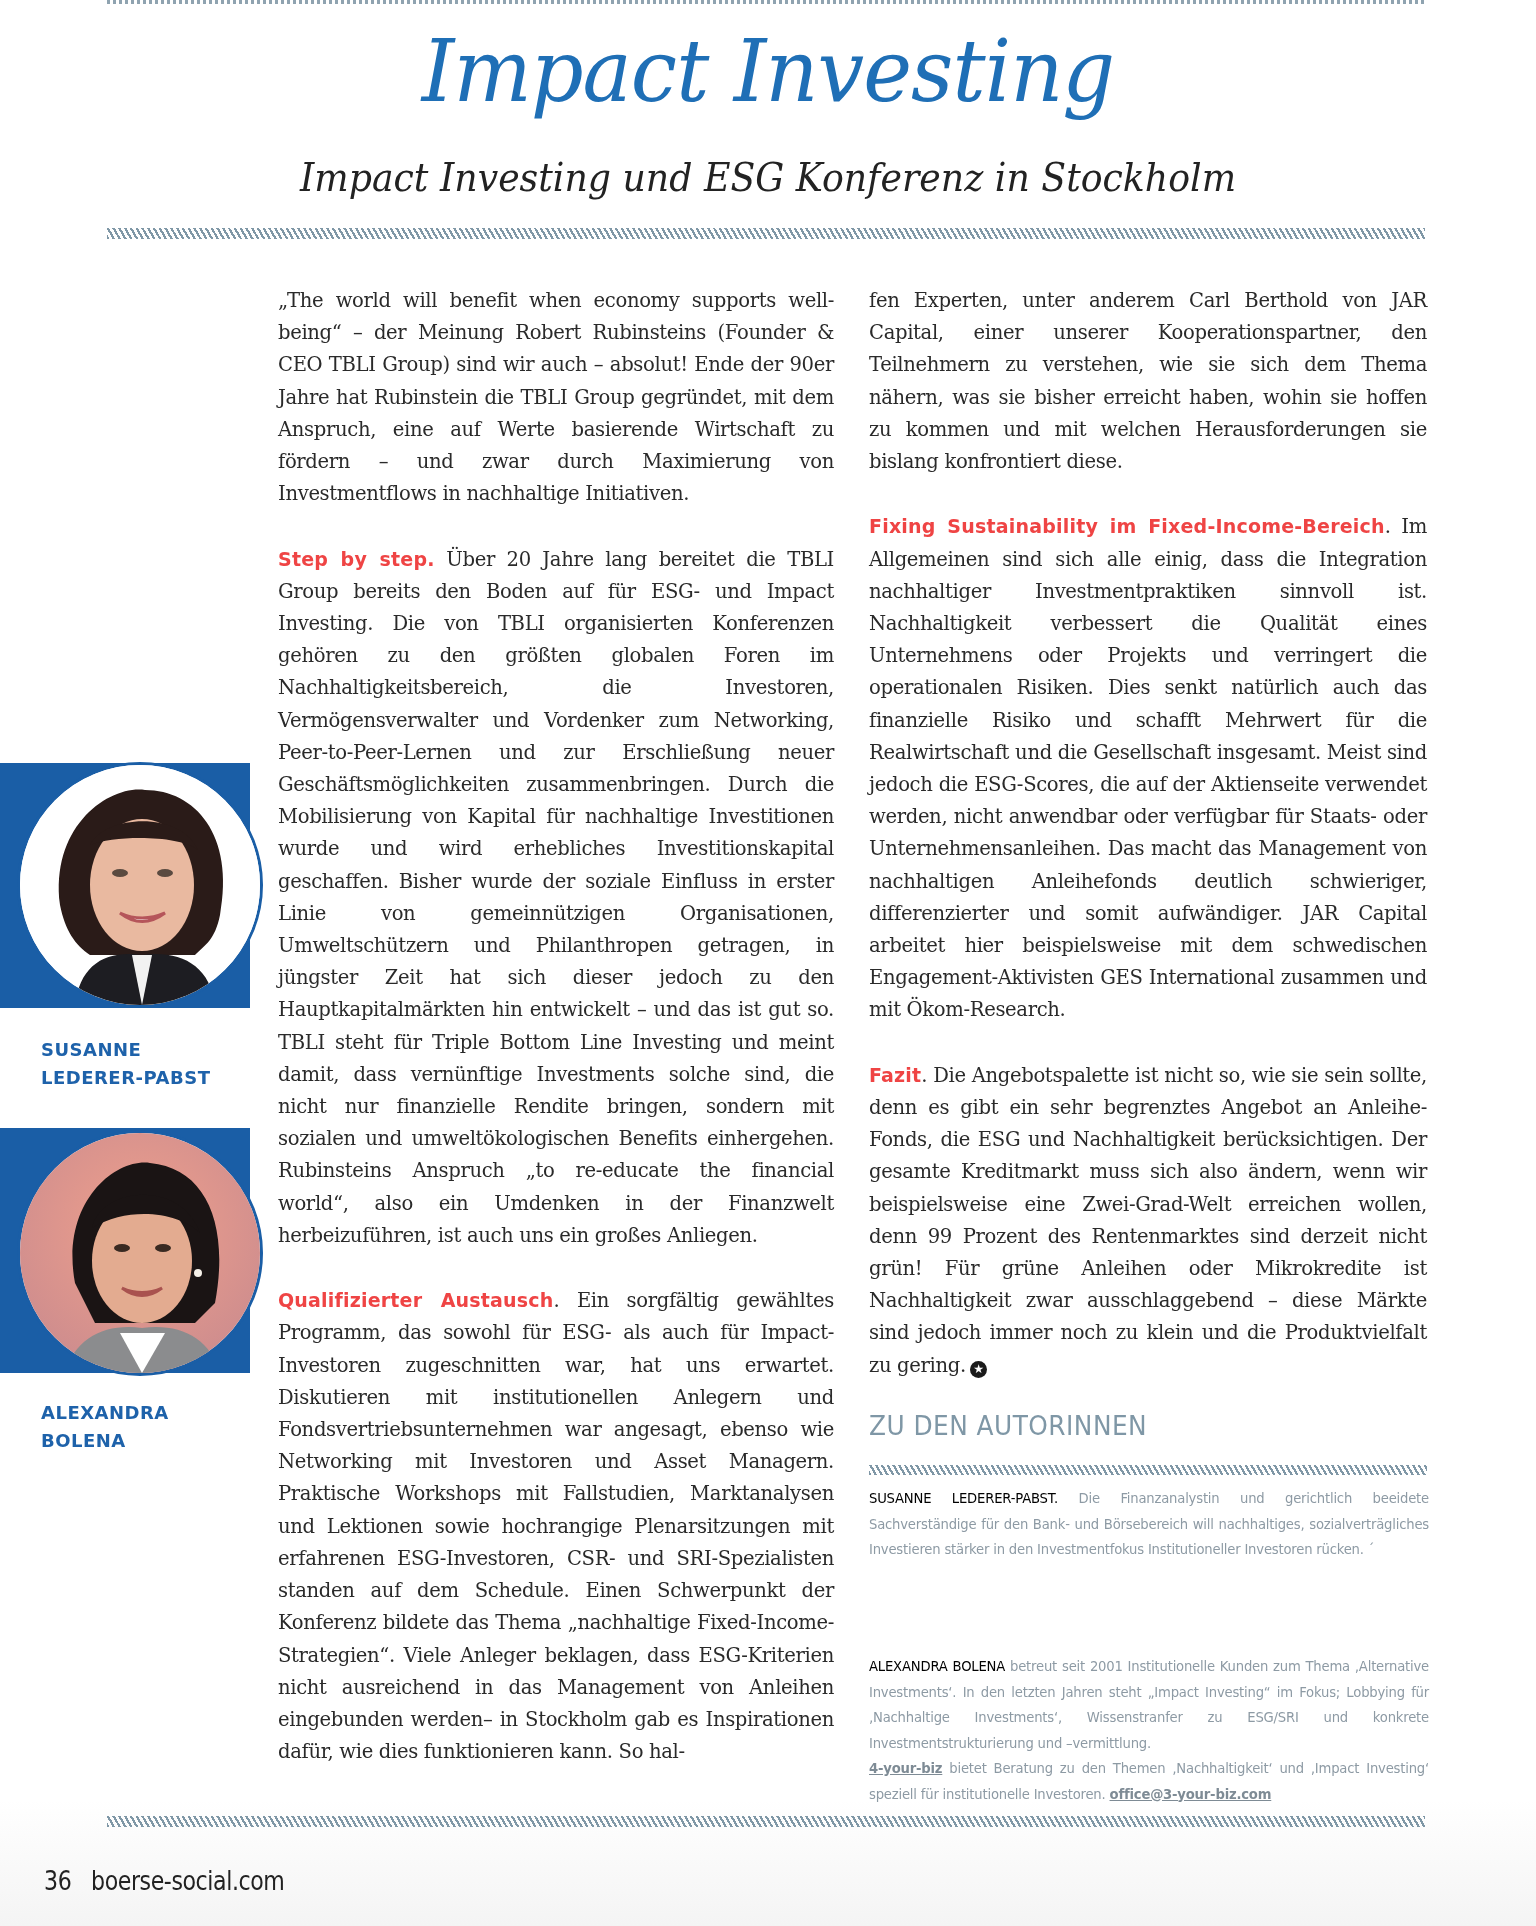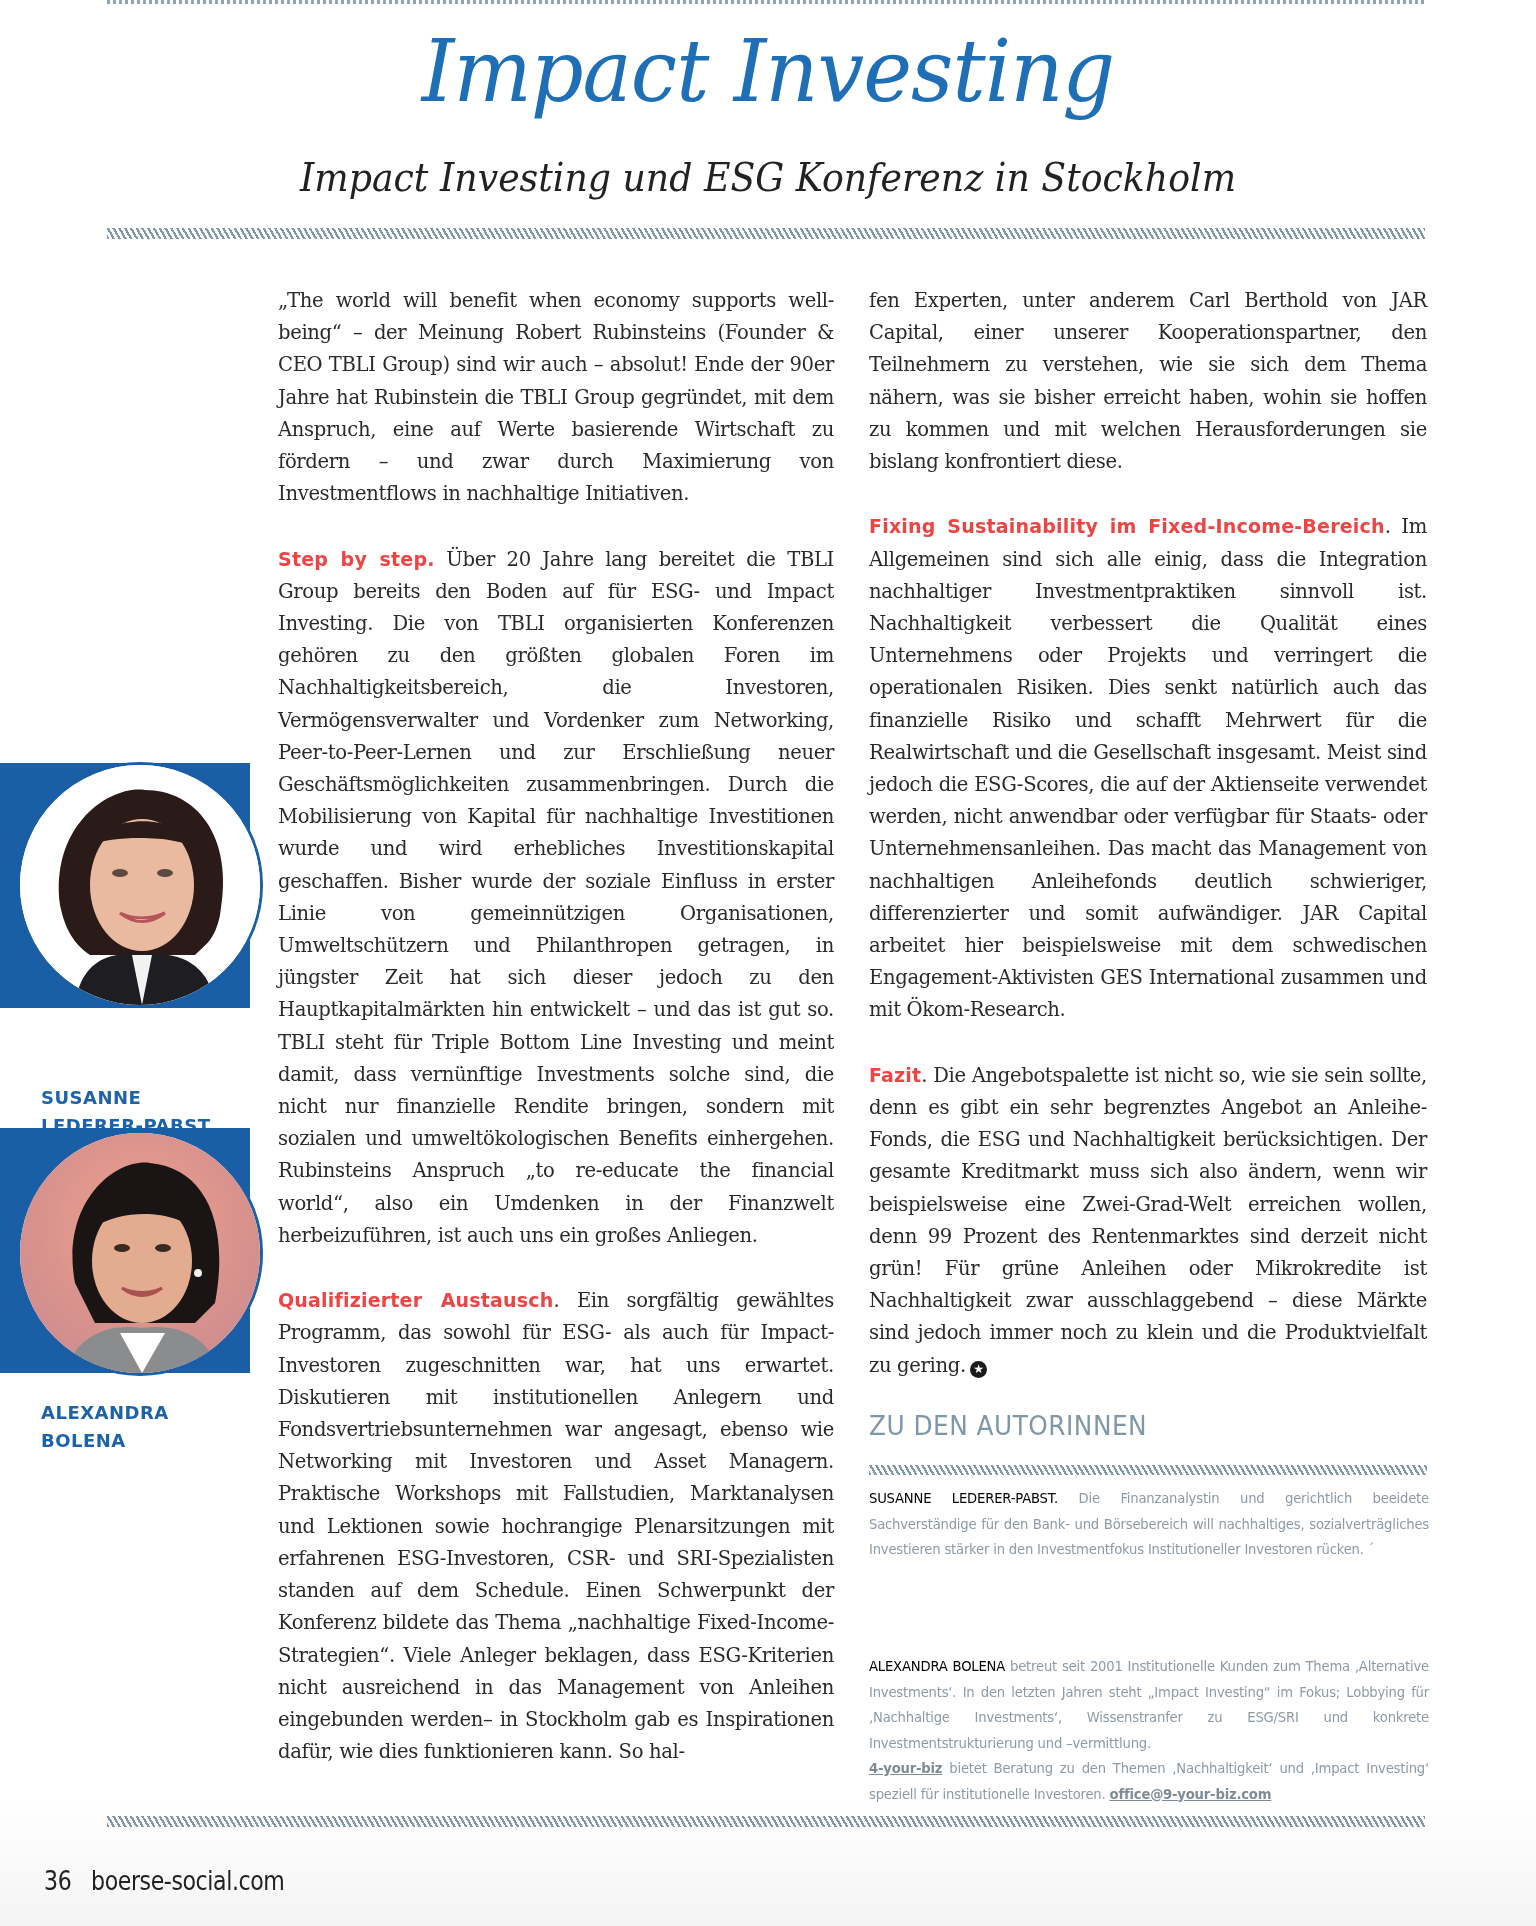--- a/index.html
+++ b/index.html
@@ -95,21 +95,21 @@
       <path d="M40 140 C30 60 90 20 125 25 C175 25 215 70 200 150 C195 175 185 180 175 190 L70 190 C55 180 45 165 40 140 Z" fill="#2a1b18"></path>
       <ellipse cx="122" cy="120" rx="52" ry="66" fill="#e9b9a0"></ellipse>
       <path d="M70 80 C85 50 160 45 178 85 C160 70 95 70 70 80 Z" fill="#2a1b18"></path>
       <path d="M100 148 Q122 165 145 148 Q122 158 100 148 Z" fill="#fff" stroke="#b5555a" stroke-width="3"></path>
       <ellipse cx="100" cy="108" rx="8" ry="4" fill="#5a4a40"></ellipse>
       <ellipse cx="145" cy="108" rx="8" ry="4" fill="#5a4a40"></ellipse>
       <path d="M55 240 C60 200 85 185 122 190 C160 185 190 200 195 240 Z" fill="#1d1d22"></path>
       <path d="M112 190 L122 240 L132 190 Z" fill="#f2f2f2"></path>
     </svg>
   </div>
-  <div class="author-name" style="top:1036px;margin-top:48px;">
+  <div class="author-name" style="top:1036px;">
     <div>SUSANNE</div>
     <div>LEDERER-PABST</div>
   </div>
 </div>
 
 <div>
   <div class="portrait-band" style="top:1128px; height:245px;"></div>
   <div class="portrait-circle" style="left:17px; top:1130px; width:240px; height:240px;">
     <svg width="240" height="240" viewBox="0 0 240 240">
       <defs>
@@ -150,20 +150,20 @@
 
 <div class="authors-head">ZU DEN AUTORINNEN</div>
 <div class="stripe" style="left:869px; top:1465px; width:558px; height:10px;"></div>
 
 <div class="bio bio1">
   <span class="name">SUSANNE LEDERER-PABST.</span><span> Die Finanzanalystin und gerichtlich beeidete Sachverständige für den Bank- und Börsebereich will nachhaltiges, sozialverträgliches Investieren stärker in den Investmentfokus Institutioneller Investoren rücken. ´</span>
 </div>
 
 <div class="bio bio2">
   <span class="name">ALEXANDRA BOLENA</span><span> betreut seit 2001 Institutionelle Kunden zum Thema ‚Alternative Investments‘. In den letzten Jahren steht „Impact Investing“ im Fokus; Lobbying für ‚Nachhaltige Investments‘, Wissenstranfer zu ESG/SRI und konkrete Investmentstrukturierung und –vermittlung.</span><br>
-  <b>4-your-biz</b><span> bietet Beratung zu den Themen ‚Nachhaltigkeit‘ und ‚Impact Investing‘ speziell für institutionelle Investoren. </span><b>office@9-your-biz.com</b>
+  <b>4-your-biz</b><span> bietet Beratung zu den Themen ‚Nachhaltigkeit‘ und ‚Impact Investing‘ speziell für institutionelle Investoren. </span><b>office@3-your-biz.com</b>
 </div>
 
 <div class="stripe" style="left:107px; top:1816px; width:1318px;"></div>
 
 <div class="footer-page">
   <span>36</span>&nbsp;&nbsp;&nbsp;<span>boerse-social.com</span>
 </div>
 
 </body></html>

